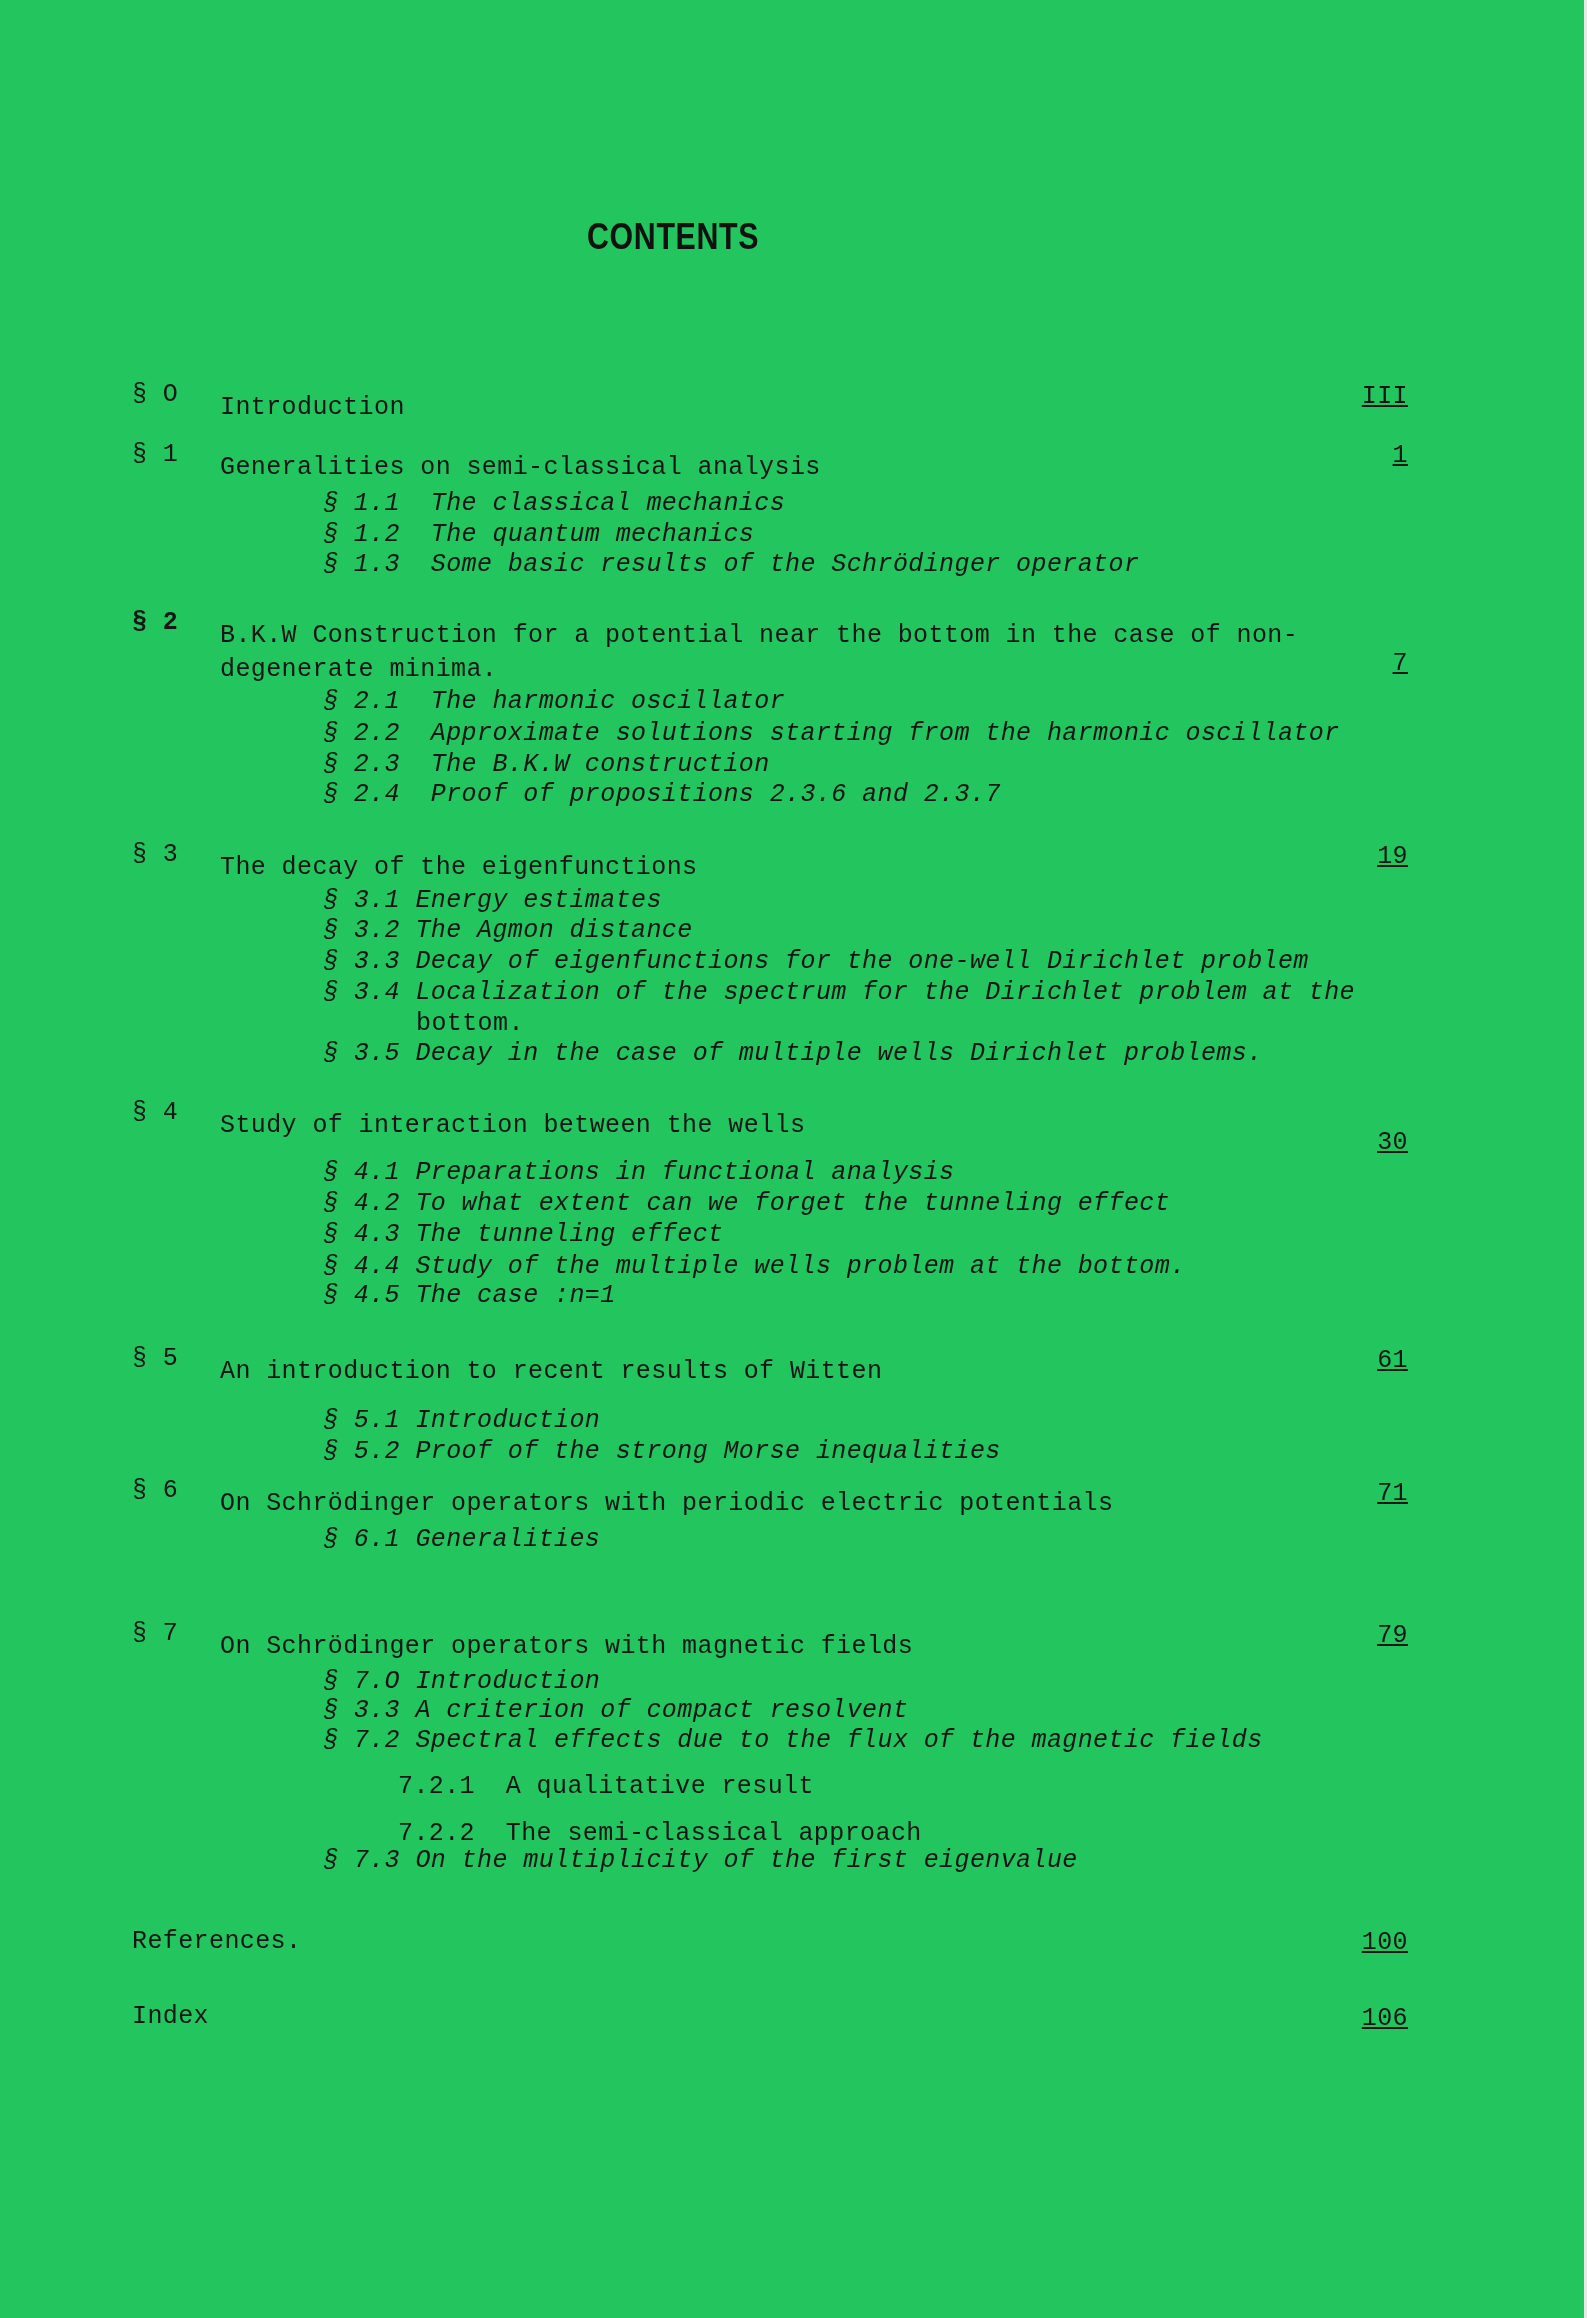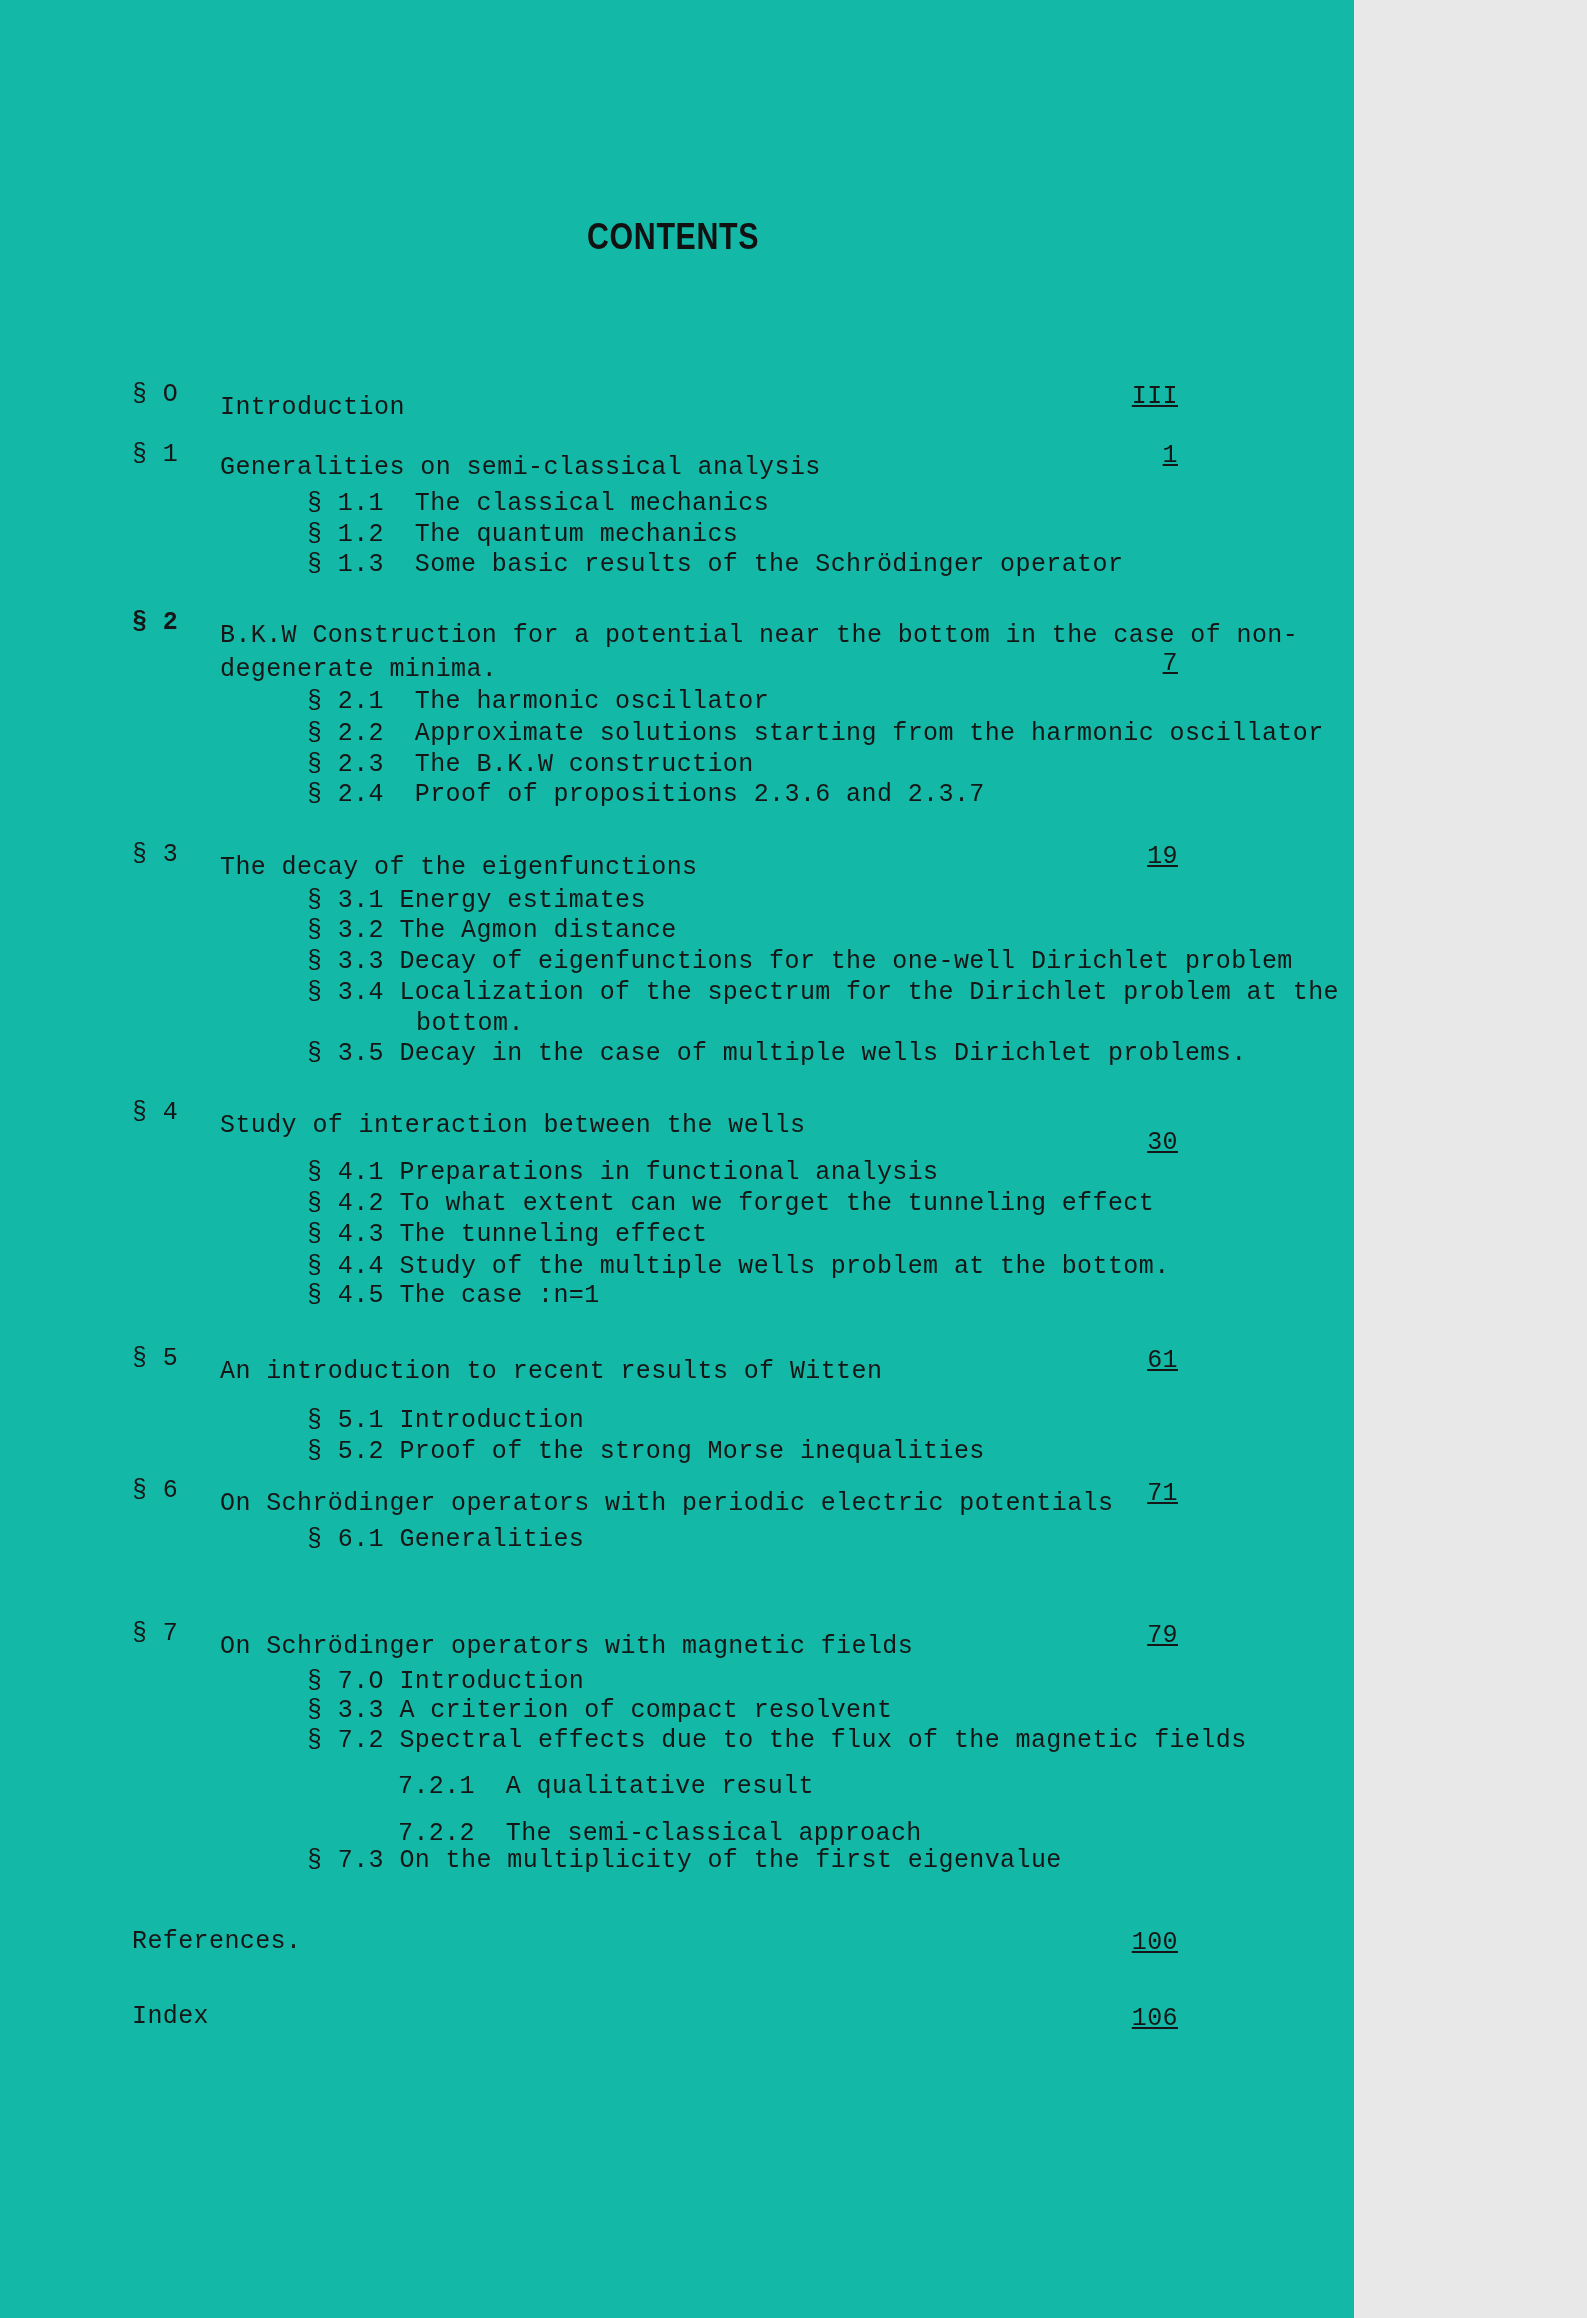--- a/index.html
+++ b/index.html
@@ -1,19 +1,19 @@
 <!DOCTYPE html>
 <html style="font-size:13px"><head>
 <meta charset="utf-8">
 <style>
   html,body { margin:0; padding:0; background:#e8e8e8; }
   #page {
     position:relative;
-    width:1354px; height:2319px;
-    background:#14b8a6;
+    width:1584px; height:2319px;
+    background:#22c55e;
     overflow:hidden;
     font-family:"Liberation Mono", monospace;
     color:#161616;
   }
   .line {
     position:absolute;
     white-space:pre;
     font-size:25px;
     line-height:29px;
     letter-spacing:0.4px;
@@ -24,21 +24,21 @@
     font-family:"Liberation Sans", sans-serif;
     font-weight:bold;
     font-size:37px;
     letter-spacing:0.8px;
     transform:scaleX(0.82);
     transform-origin:left top;
     color:#111;
   }
   .sec-num   { left:132px; }
   .sec-title { left:220px;margin-top:13px; }
-  .sub       { left:307px; }
+  .sub       { left:323px;font-style:italic; }
   .sub-cont  { left:416px; }
   .subsub    { left:398px; }
   .pagenum   { right:176px; text-align:left;text-decoration:underline; }
   .bold      { font-weight:bold; }
 </style>
 </head>
 <body>
 
 <div id="page">
 

